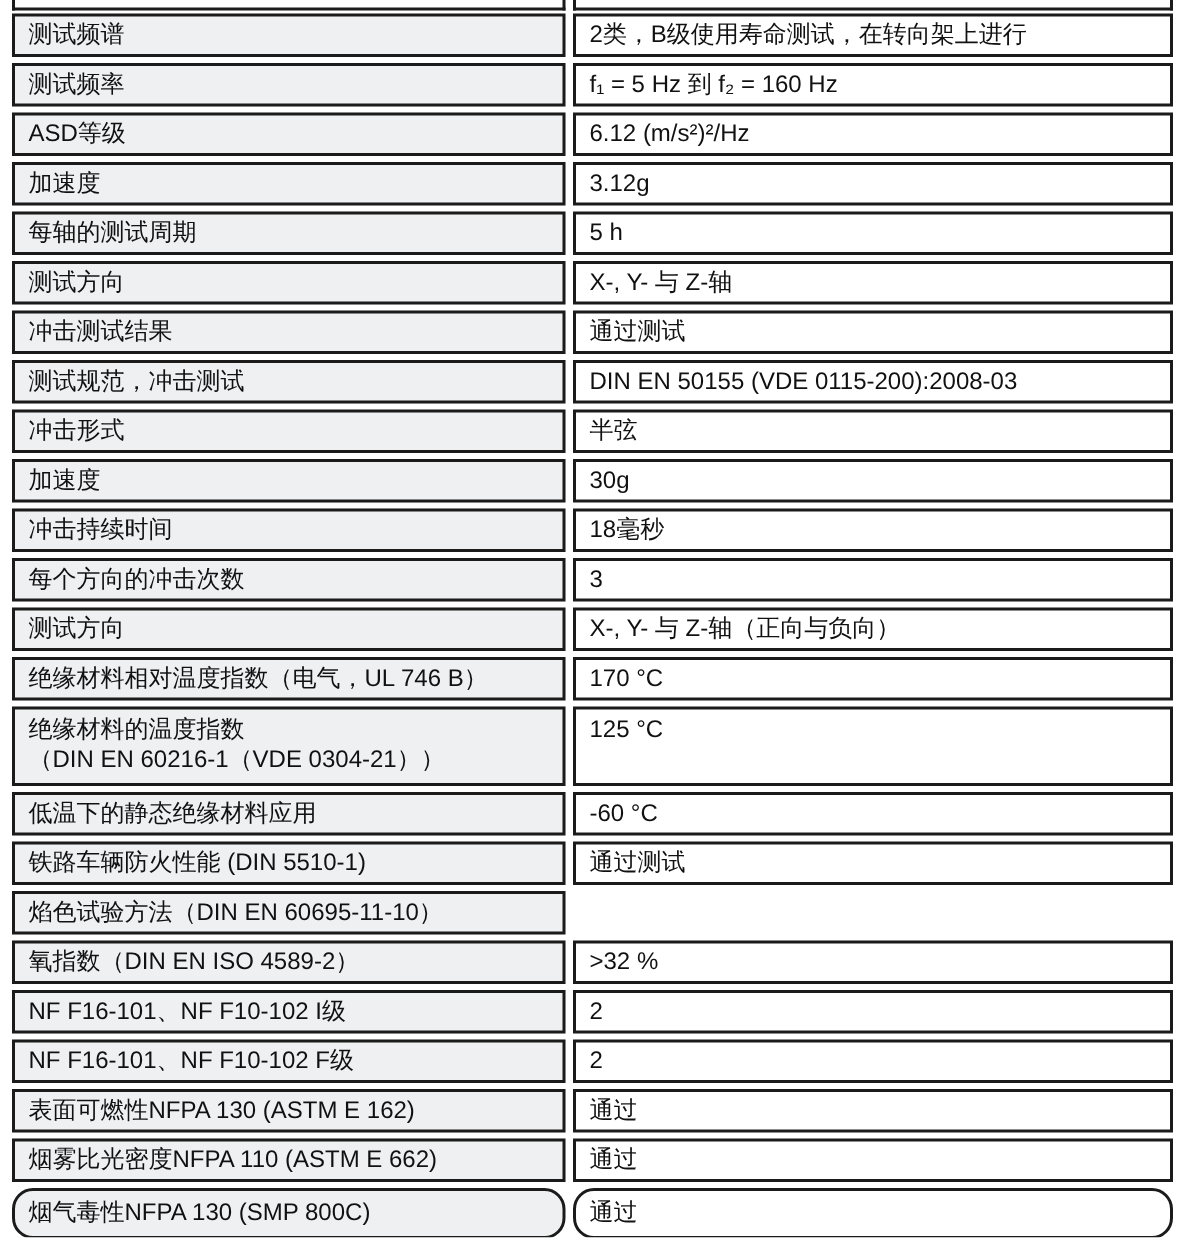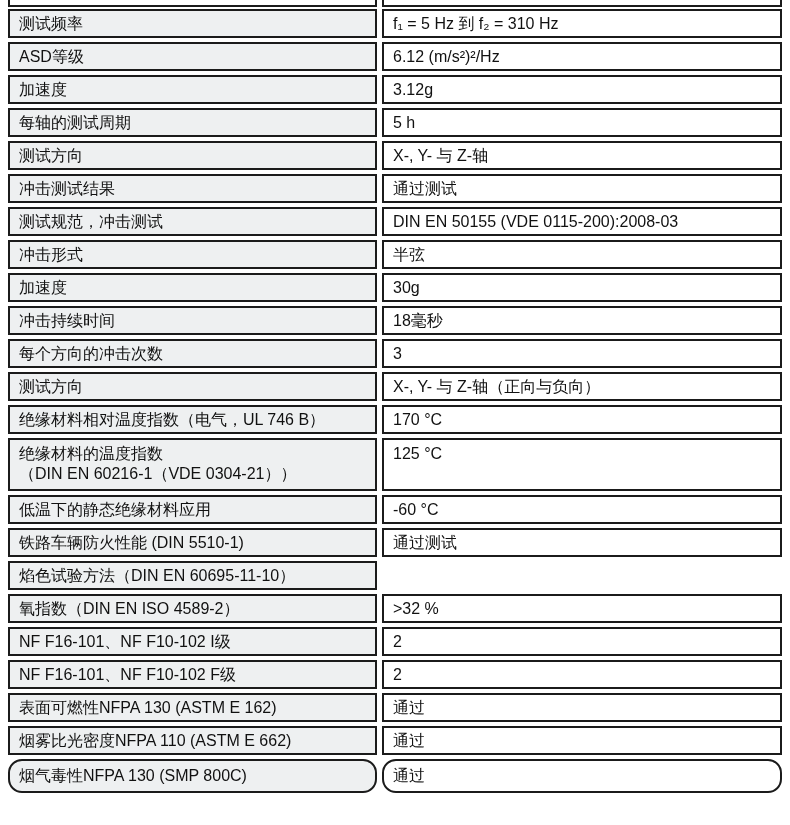--- a/index.html
+++ b/index.html
@@ -69,24 +69,28 @@
 <body>
 
 <div id="screen">
 
   <div class="sliver-row">
     <div class="sliver-cell left"></div>
     <div class="sliver-cell right"></div>
   </div>
 
   <div class="rows">
+    <div class="row">
+      <div class="cell label">测试频谱</div>
+      <div class="cell value">2类，B级使用寿命测试，在转向架上进行</div>
+    </div>
 
     <div class="row">
       <div class="cell label">测试频率</div>
-      <div class="cell value">f₁ = 5 Hz 到 f₂ = 310 Hz</div>
+      <div class="cell value">f₁ = 5 Hz 到 f₂ = 160 Hz</div>
     </div>
 
     <div class="row">
       <div class="cell label">ASD等级</div>
       <div class="cell value">6.12 (m/s²)²/Hz</div>
     </div>
 
     <div class="row">
       <div class="cell label">加速度</div>
       <div class="cell value">3.12g</div>

